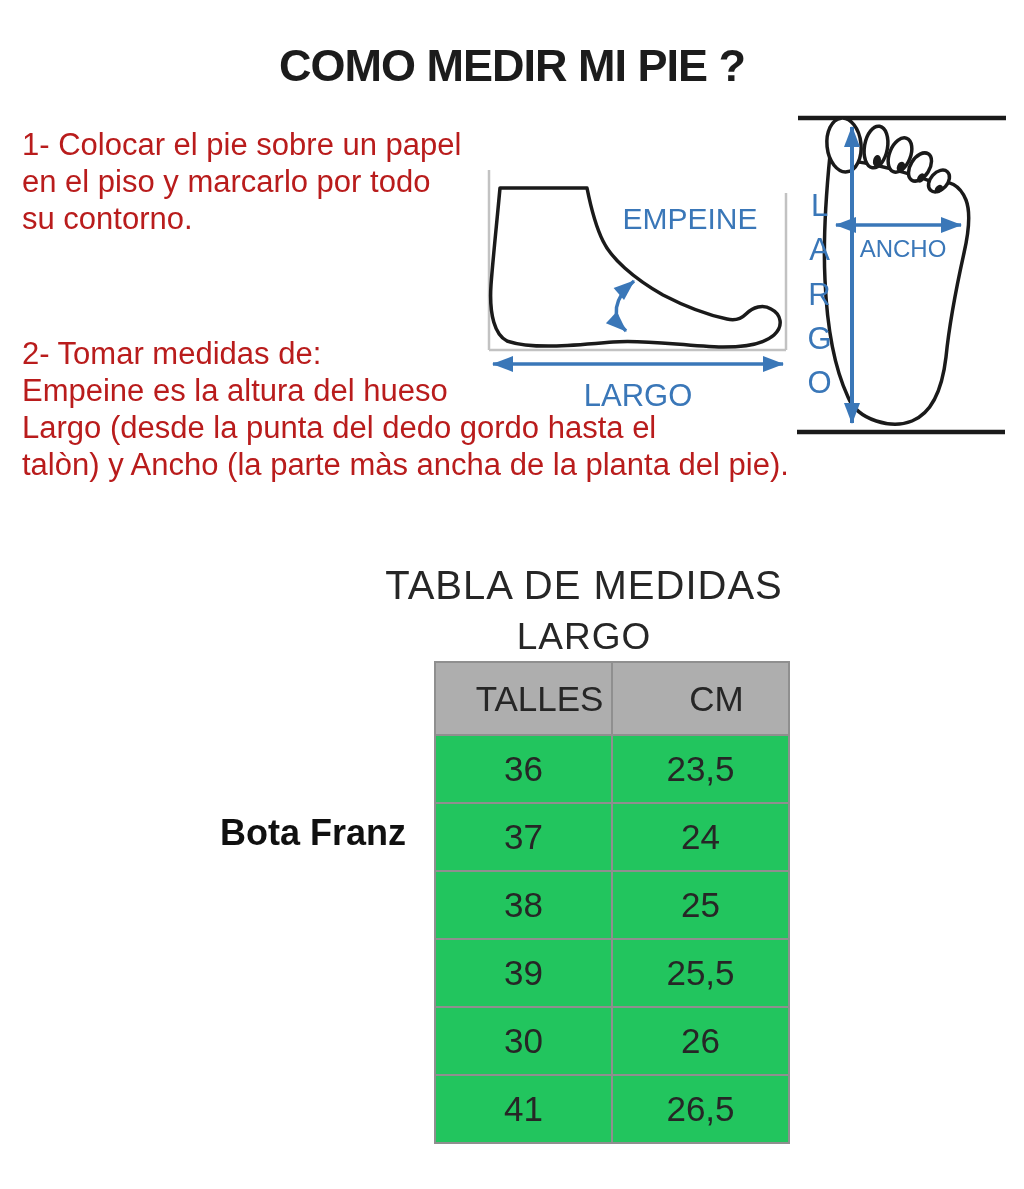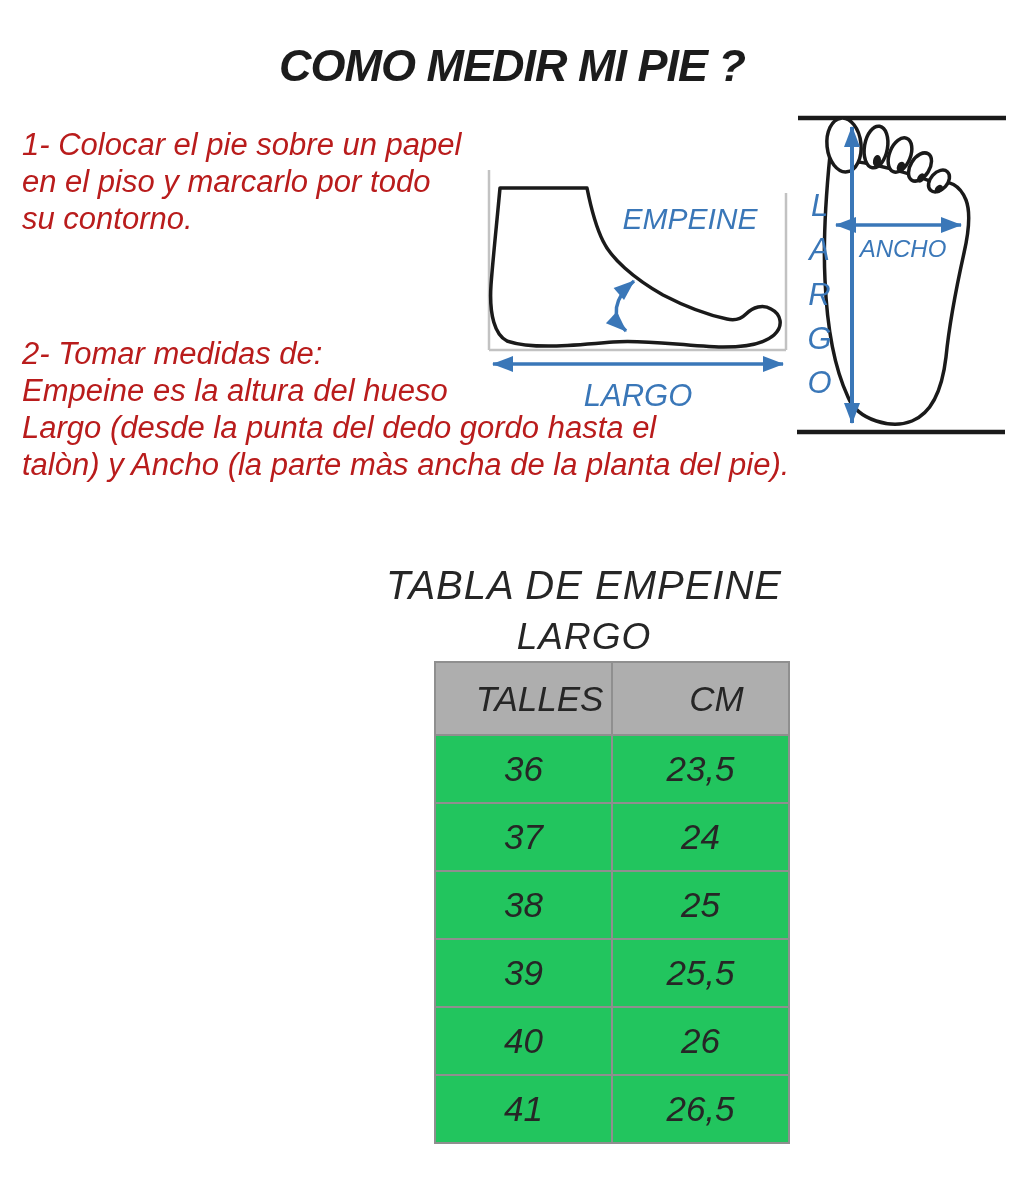--- a/index.html
+++ b/index.html
@@ -3,21 +3,20 @@
 <meta charset="utf-8">
 <style>
   html,body{margin:0;padding:0;background:#fff;}
   .page{
     position:relative;
     width:1024px;height:1189px;
     background:#ffffff;
     font-family:"Liberation Sans", sans-serif;
     color:#2e2e2e;
     overflow:hidden;
-    font-style:italic;
   }
   .page-title{
     position:absolute;top:40px;left:0;width:100%;
     text-align:center;
     font-size:45px;font-weight:700;letter-spacing:-1px;
     color:#1c1c1c;
   }
   .step{
     position:absolute;left:22px;
     font-size:31px;line-height:37px;
@@ -158,22 +157,23 @@
     </g>
 
     <line x1="62" y1="22" x2="62" y2="318" stroke="#3a77b8" stroke-width="4" marker-start="url(#aht)" marker-end="url(#aht)"></line>
 
     <line x1="46" y1="120" x2="171" y2="120" stroke="#3a77b8" stroke-width="3.5" marker-start="url(#aht)" marker-end="url(#aht)"></line>
     <text x="113" y="152" text-anchor="middle" font-size="24" fill="#3a77b8">ANCHO</text>
   </svg>
 
   <div class="largo-vertical">LARGO</div>
 
-  <div class="table-title">TABLA DE EMPEINE</div>
+  <div class="table-title">TABLA DE MEDIDAS</div>
   <div class="table-subtitle">LARGO</div>
+  <div class="product-label">Bota Franz</div>
 
   <table class="sizes">
     <thead>
       <tr>
         <th>TALLES</th>
         <th>CM</th>
       </tr>
     </thead>
     <tbody>
       <tr>
@@ -186,21 +186,21 @@
       </tr>
       <tr>
         <td>38</td>
         <td>25</td>
       </tr>
       <tr>
         <td>39</td>
         <td>25,5</td>
       </tr>
       <tr>
-        <td>40</td>
+        <td>30</td>
         <td>26</td>
       </tr>
       <tr>
         <td>41</td>
         <td>26,5</td>
       </tr>
     </tbody>
   </table>
 
 </div>

